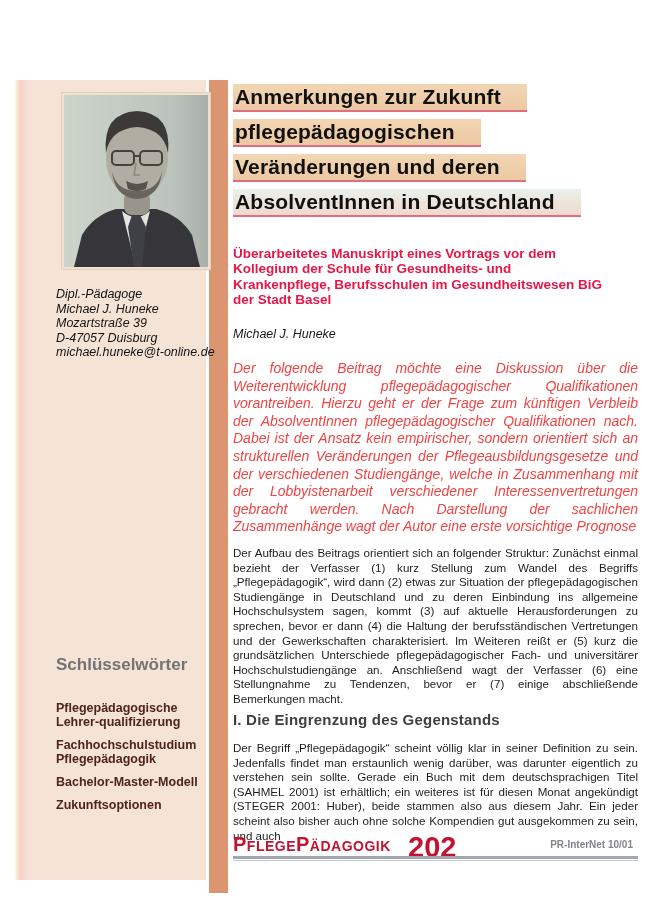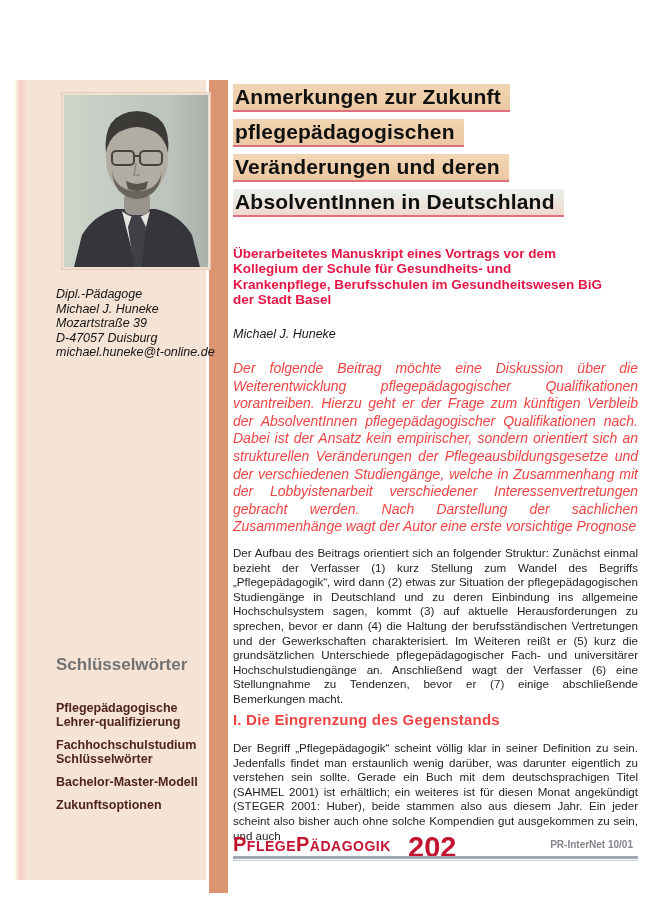--- a/index.html
+++ b/index.html
@@ -18,35 +18,35 @@
   .author{position:absolute;left:56px;top:287px;font-style:italic;font-size:12.5px;
           line-height:14.5px;color:#141414;}
 
   .kw-heading{position:absolute;left:56px;top:655px;font-weight:bold;font-size:17px;color:#737373;}
   .kw-list{position:absolute;left:56px;top:701px;width:158px;}
   .kw-item{font-weight:bold;font-size:12.5px;line-height:14px;color:#4e241c;margin-bottom:9px;}
 
   .title{position:absolute;left:233px;top:84px;width:405px;}
   .title-line{display:table;font-weight:bold;font-size:21px;line-height:23px;color:#101010;
               background:linear-gradient(#f2d6b4,#ecc8a2);
-              border-bottom:2px solid #df6f7e;padding:1px 9px 2px 2px;margin-bottom:7px;
+              border-bottom:2px solid #df6f7e;padding:1px 26px 2px 2px;margin-bottom:7px;
               letter-spacing:0.2px;}
   .title-line:nth-child(4){background:linear-gradient(#e9f1ec,#f0d9cc);}
 
   .subtitle{position:absolute;left:233px;top:246px;width:372px;color:#e41746;font-weight:bold;
             font-size:13.5px;line-height:15.4px;}
   .byline{position:absolute;left:233px;top:327px;font-style:italic;font-size:12.5px;color:#1a1a1a;}
 
   .abstract{position:absolute;left:233px;top:360px;width:405px;font-style:italic;
             font-size:14px;line-height:17.6px;text-align:justify;color:#ef4444;}
 
   .structure{position:absolute;left:233px;top:546px;width:405px;font-size:11.6px;
              line-height:14.6px;text-align:justify;color:#1e1e1e;}
 
-  .sec-heading{position:absolute;left:233px;top:711px;color:#ef4444;font-weight:bold;
+  .sec-heading{position:absolute;left:233px;top:711px;color:#404040;font-weight:bold;
                font-size:15px;letter-spacing:0.2px;}
 
   .sec-body{position:absolute;left:233px;top:741px;width:405px;font-size:11.6px;
             line-height:14.6px;text-align:justify;color:#1e1e1e;}
 
   .footer-journal{position:absolute;left:233px;top:833px;color:#c31330;font-weight:bold;
                   font-size:20px;font-variant:small-caps;letter-spacing:0.5px;}
   .footer-page{position:absolute;left:408px;top:831px;color:#c31330;font-weight:bold;font-size:29px;}
   .footer-issue{position:absolute;right:19px;top:839px;color:#84848d;font-weight:bold;font-size:10px;}
   .footer-rule{position:absolute;left:233px;top:856px;width:405px;height:1px;
@@ -96,21 +96,21 @@
     <div>Dipl.-Pädagoge</div>
     <div>Michael J. Huneke</div>
     <div>Mozartstraße 39</div>
     <div>D-47057 Duisburg</div>
     <div>michael.huneke@t-online.de</div>
   </div>
 
   <div class="kw-heading">Schlüsselwörter</div>
   <div class="kw-list">
     <div class="kw-item">Pflegepädagogische Lehrer-qualifizierung</div>
-    <div class="kw-item">Fachhochschulstudium Schlüsselwörter</div>
+    <div class="kw-item">Fachhochschulstudium Pflegepädagogik</div>
     <div class="kw-item">Bachelor-Master-Modell</div>
     <div class="kw-item">Zukunftsoptionen</div>
   </div>
 
   <div class="title">
     <div class="title-line">Anmerkungen zur Zukunft</div>
     <div class="title-line">pflegepädagogischen</div>
     <div class="title-line">Veränderungen und deren</div>
     <div class="title-line">AbsolventInnen in Deutschland</div>
   </div>

